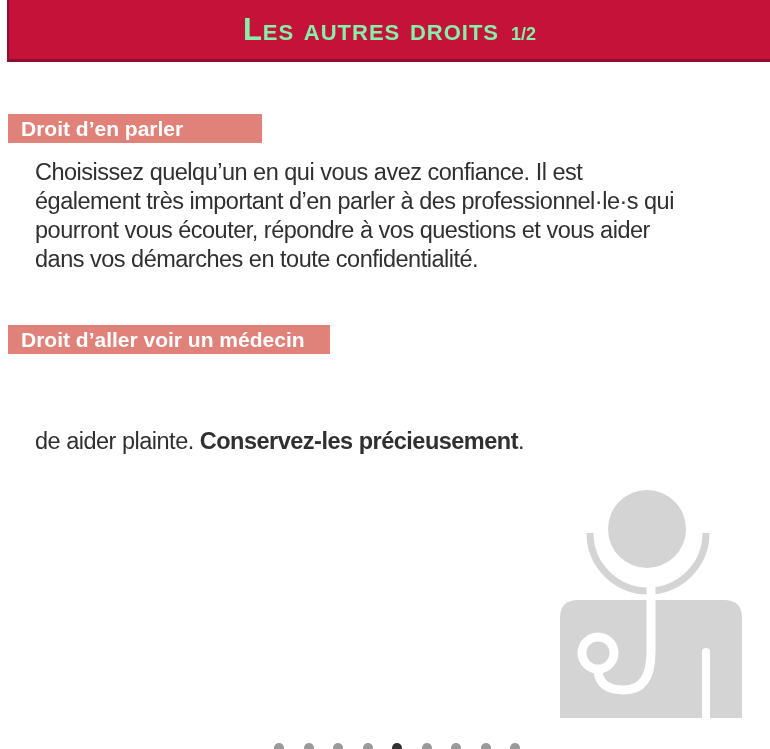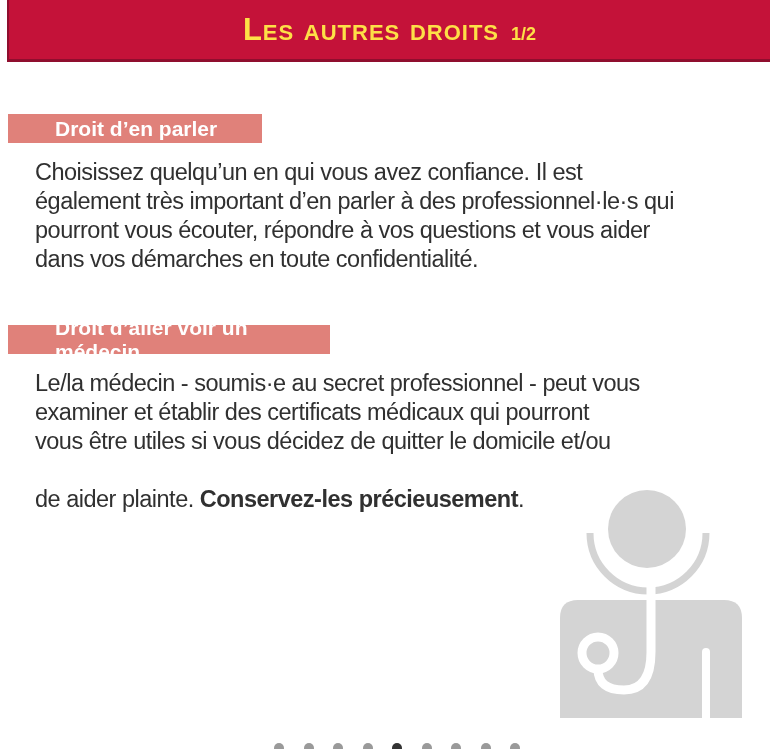--- a/index.html
+++ b/index.html
@@ -19,21 +19,21 @@
     height: 59px;
     background: var(--banner-red, #c41239);
     border-bottom: 3px solid var(--banner-edge, #8f0e2e);
     border-left: 2px solid var(--banner-edge, #8f0e2e);
     display: flex;
     align-items: center;
     justify-content: center;
   }
   .banner h1 {
     margin: 0;
-    color: #fde047;
+    color: #86efac;
     font-size: 31px;
     font-weight: bold;
     font-variant: small-caps;
     letter-spacing: 1px;
     display: flex;
     align-items: baseline;
   }
   .banner .page-indicator {
     font-variant: normal;
     font-size: 18px;
@@ -44,21 +44,21 @@
   
   .band {
     position: absolute;
     left: 8px;
     height: 29px;
     box-sizing: border-box;
     background: var(--heading-band, #e0817a);
     color: #ffffff;
     font-weight: bold;
     font-size: 21px;
-    padding-left: 47px;
+    padding-left: 13px;
     display: flex;
     align-items: center;
   }
   .band-1 { top: 114px; width: 254px; }
   .band-2 { top: 325px; width: 322px; }
 
   
   .body-text {
     position: absolute;
     left: 30px;
@@ -119,23 +119,21 @@
 
   <p class="body-text para-1"><span>Choisissez quelqu’un en qui vous avez confiance. Il est
 également très important d’en parler à des professionnel·le·s qui
 pourront vous écouter, répondre à vos questions et vous aider
 dans vos démarches en toute confidentialité.</span></p>
 
   <div class="band band-2">
     <span>Droit d’aller voir un médecin</span>
   </div>
 
-  <p class="body-text para-2"><span>Le/la médecin - soumis·e au secret professionnel - peut vous
-examiner et établir des certificats médicaux qui pourront
-vous être utiles si vous décidez de quitter le domicile et/ou</span><br>
+  <p class="body-text para-2"><br>
     <span>de aider plainte. </span><span class="b">Conservez-les précieusement</span><span>.</span>
   </p>
 
   <svg class="icon-layer" viewBox="0 0 770 749" aria-hidden="true">
 
     <path d="M 590 533 A 58 58 0 0 0 706 533" class="icon-gray-stroke" stroke-width="7"></path>
 
     <circle cx="647" cy="529" r="39" class="icon-gray-fill"></circle>
 
     <path d="M 560 718 L 560 618 Q 560 600 578 600 L 724 600 Q 742 600 742 618 L 742 718 Z" class="icon-gray-fill"></path>

